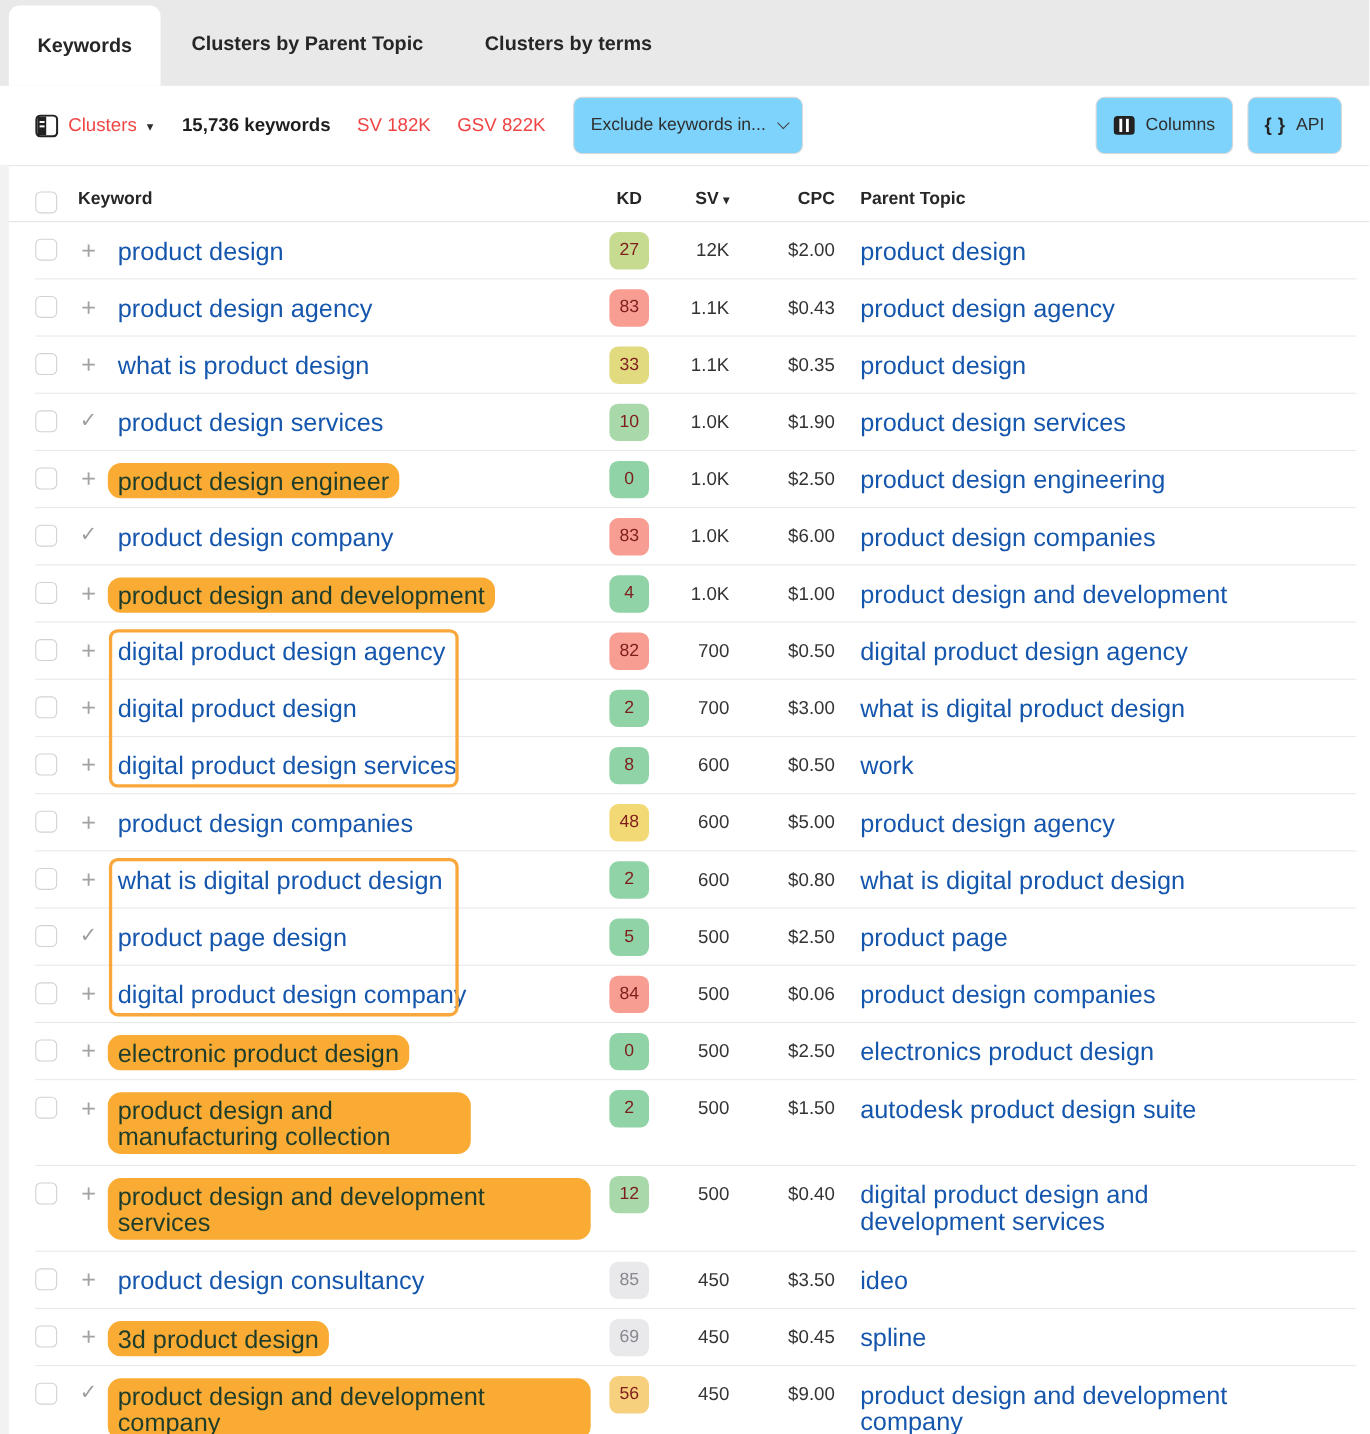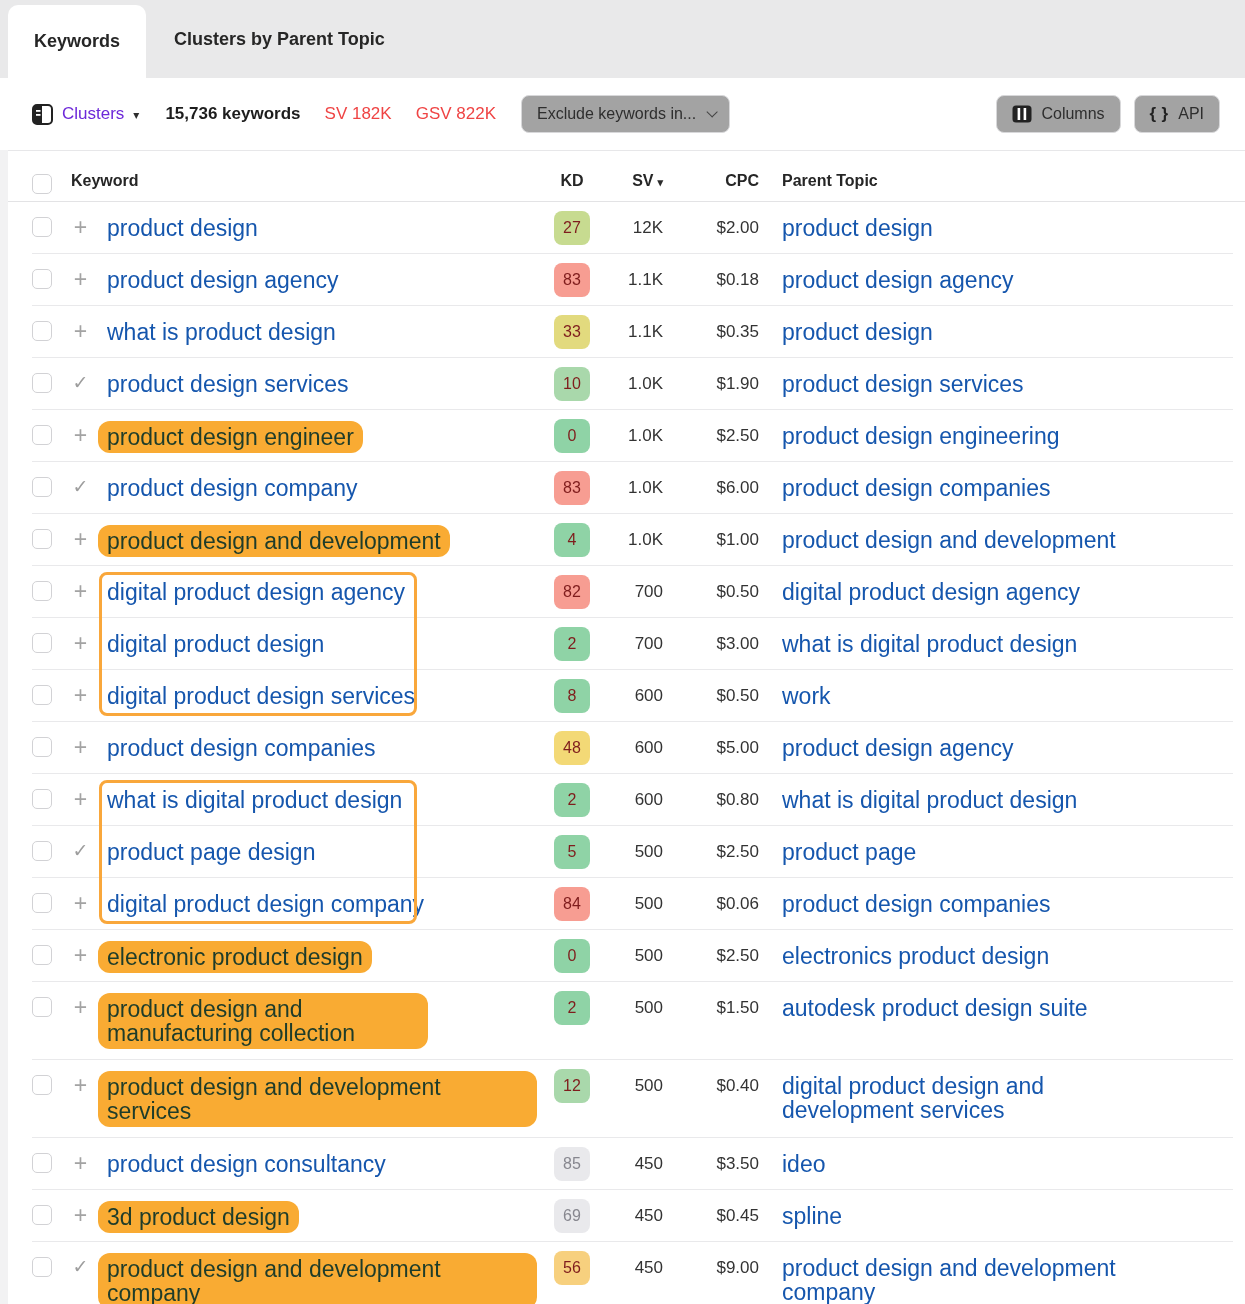--- a/index.html
+++ b/index.html
@@ -24,29 +24,29 @@
     background:#fff; border-radius:10px 10px 0 0; margin-left:8px;
     margin-top:5px; padding:0 26px;
   }
 
   
   .toolbar {
     height:72px; display:flex; align-items:center; background:#fff;
     padding:0 25px 0 32px; gap:0;
   }
   .clusters-select { display:flex; align-items:center; gap:9px; cursor:pointer; }
-  .clusters-select .lbl { font-size:17px; color:#6d28d9; }
+  .clusters-select .lbl { font-size:17px; color:#ef4444; }
   .caret-down { font-size:12px; color:#2e2e2e; transform:translateY(1px); }
   .kw-count { font-size:17px; font-weight:bold; color:#1d1d1d; margin-left:26px; }
   .stat { font-size:17px; color:#ef4444; margin-left:24px; }
   .btn {
-    background:#a3a3a3; border:1px solid #d8d8da; border-radius:8px;
+    background:#7dd3fc; border:1px solid #d8d8da; border-radius:8px;
     display:inline-flex; align-items:center; gap:9px;
     font-family:"Liberation Sans", sans-serif;
-    font-size:16px; color:#2e2e2e; cursor:pointer; height:38px; padding:0 15px;
+    font-size:16px; color:#2e2e2e; cursor:pointer; height:52px; padding:0 15px;
   }
   .btn-exclude { margin-left:25px; gap:10px; }
   .chev {
     width:8px; height:8px; border-right:1.7px solid #444; border-bottom:1.7px solid #444;
     transform:rotate(45deg) translateY(-3px); display:inline-block;
   }
   .tb-spacer { flex:1; }
   .btn + .btn { margin-left:13px; }
   .braces { font-weight:bold; font-size:17px; letter-spacing:1px; color:#222; }
 
@@ -133,20 +133,23 @@
 </style>
 </head>
 <body>
 
 <div class="tabbar">
   <div class="tab active">
     <span>Keywords</span>
   </div>
   <div class="tab">
     <span>Clusters by Parent Topic</span>
+  </div>
+  <div class="tab">
+    <span>Clusters by terms</span>
   </div>
 </div>
 
 <div class="toolbar">
   <div class="clusters-select">
     <svg class="icon-svg" width="21" height="21" viewBox="0 0 21 21">
       <rect x="1" y="1" width="19" height="19" rx="4" fill="none" stroke="#222" stroke-width="2"></rect>
       <path d="M2 2 h8 v17 h-8 a0 0 0 0 1 0 0 z" fill="#222"></path>
       <rect x="4" y="6" width="4.5" height="1.8" fill="#fff"></rect>
       <rect x="4" y="10" width="4.5" height="1.8" fill="#fff"></rect>
@@ -198,21 +201,21 @@
     <div class="cell c-sv">12K</div>
     <div class="cell c-cpc">$2.00</div>
     <div class="cell c-pt"><a class="pt">product design</a></div>
   </div>
     <div class="grid-row row">
     <div class="cell c-check"><span class="checkbox"></span></div>
     <div class="cell c-icon"><span class="row-icon plus">+</span></div>
     <div class="cell c-kw"><a class="kw">product design agency</a></div>
     <div class="cell c-kd"><span class="badge kd-red">83</span></div>
     <div class="cell c-sv">1.1K</div>
-    <div class="cell c-cpc">$0.18</div>
+    <div class="cell c-cpc">$0.43</div>
     <div class="cell c-pt"><a class="pt">product design agency</a></div>
   </div>
     <div class="grid-row row">
     <div class="cell c-check"><span class="checkbox"></span></div>
     <div class="cell c-icon"><span class="row-icon plus">+</span></div>
     <div class="cell c-kw"><a class="kw">what is product design</a></div>
     <div class="cell c-kd"><span class="badge kd-yellow">33</span></div>
     <div class="cell c-sv">1.1K</div>
     <div class="cell c-cpc">$0.35</div>
     <div class="cell c-pt"><a class="pt">product design</a></div>

